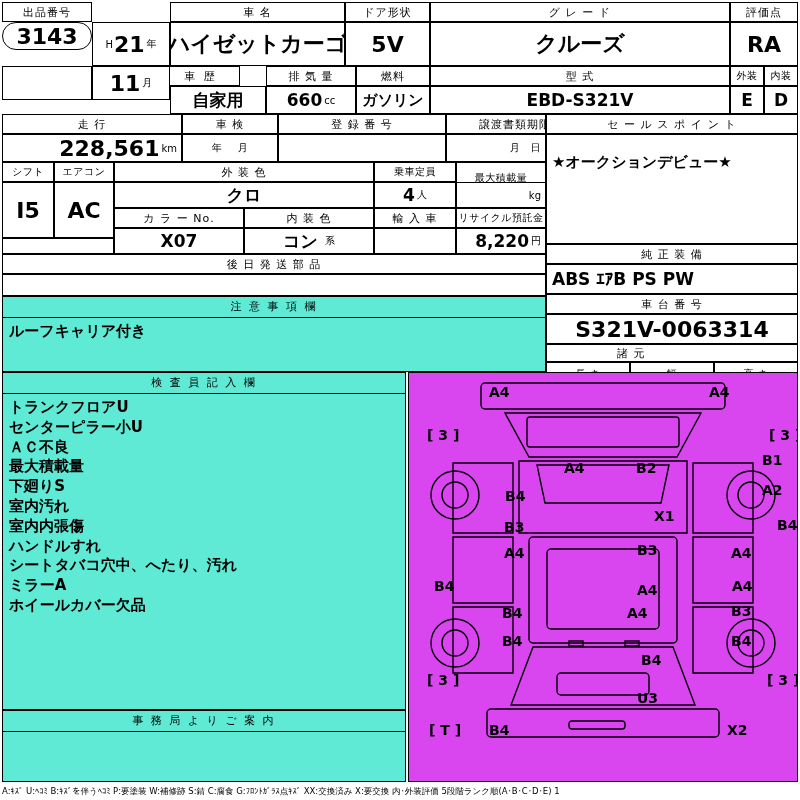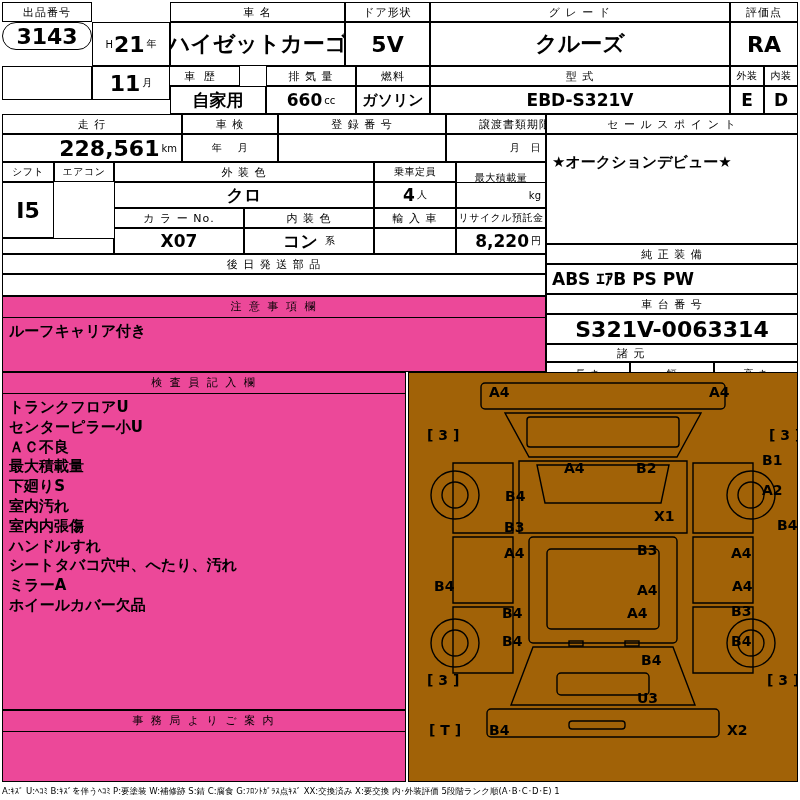--- a/index.html
+++ b/index.html
@@ -38,41 +38,41 @@
   .val-md { font-size: 15px; font-weight: bold; }
   .left { justify-content: flex-start; padding-left: 5px; }
   .right { justify-content: flex-end; padding-right: 4px; }
   .sub { font-size: 10px; font-weight: normal; margin-left: 2px; }
   .pre { font-size: 10px; font-weight: normal; margin-right: 1px; vertical-align: top; }
   .notes {
     position: absolute;
     box-sizing: border-box;
     border: 1px solid #000;
     overflow: hidden;
-    background: #ec4899;
+    background: #5eead4;
   }
   .notes-title {
     text-align: center;
     font-size: 11px;
     letter-spacing: 2px;
     border-bottom: 1px solid #000;
     padding: 2px 0 3px;
   }
   .notes-body {
     padding: 4px 6px;
     font-size: 15px;
     line-height: 1.32;
     font-weight: bold;
   }
   .notes-body div { white-space: nowrap; }
   .diagram {
     position: absolute;
     box-sizing: border-box;
     border: 1px solid #000;
-    background: #a16207;
+    background: #d946ef;
   }
   .dg-svg { display: block; }
   .footer {
     position: absolute;
     left: 0;
     bottom: 0;
     width: 800px;
     font-size: 8.5px;
     padding: 3px 2px 2px 2px;
     box-sizing: border-box;
@@ -143,20 +143,21 @@
     <span class="lbl-sm">月</span>&nbsp;&nbsp;<span class="lbl-sm">日</span>
   </div>
 
   <div class="cell lbl-sm" style="left:2px;top:162px;width:52px;height:20px;">シフト</div>
   <div class="cell lbl-sm" style="left:54px;top:162px;width:60px;height:20px;">エアコン</div>
   <div class="cell lbl" style="left:114px;top:162px;width:260px;height:20px;">外 装 色</div>
   <div class="cell lbl-sm" style="left:374px;top:162px;width:82px;height:20px;">乗車定員</div>
   <div class="cell lbl-sm" style="left:456px;top:162px;width:90px;height:32px;">最大積載量</div>
 
   <div class="cell val-lg" style="left:2px;top:182px;width:52px;height:56px;">I5</div>
+  <div class="cell val-lg" style="left:54px;top:182px;width:60px;height:56px;">AC</div>
   <div class="cell val" style="left:114px;top:182px;width:260px;height:26px;">クロ</div>
   <div class="cell" style="left:374px;top:182px;width:82px;height:26px;">
     <span class="val">4</span>
       <span class="sub">人</span>
   </div>
   <div class="cell right" style="left:456px;top:182px;width:90px;height:26px;">
     <span class="val"></span>
       <span class="sub">kg</span>
   </div>
 

